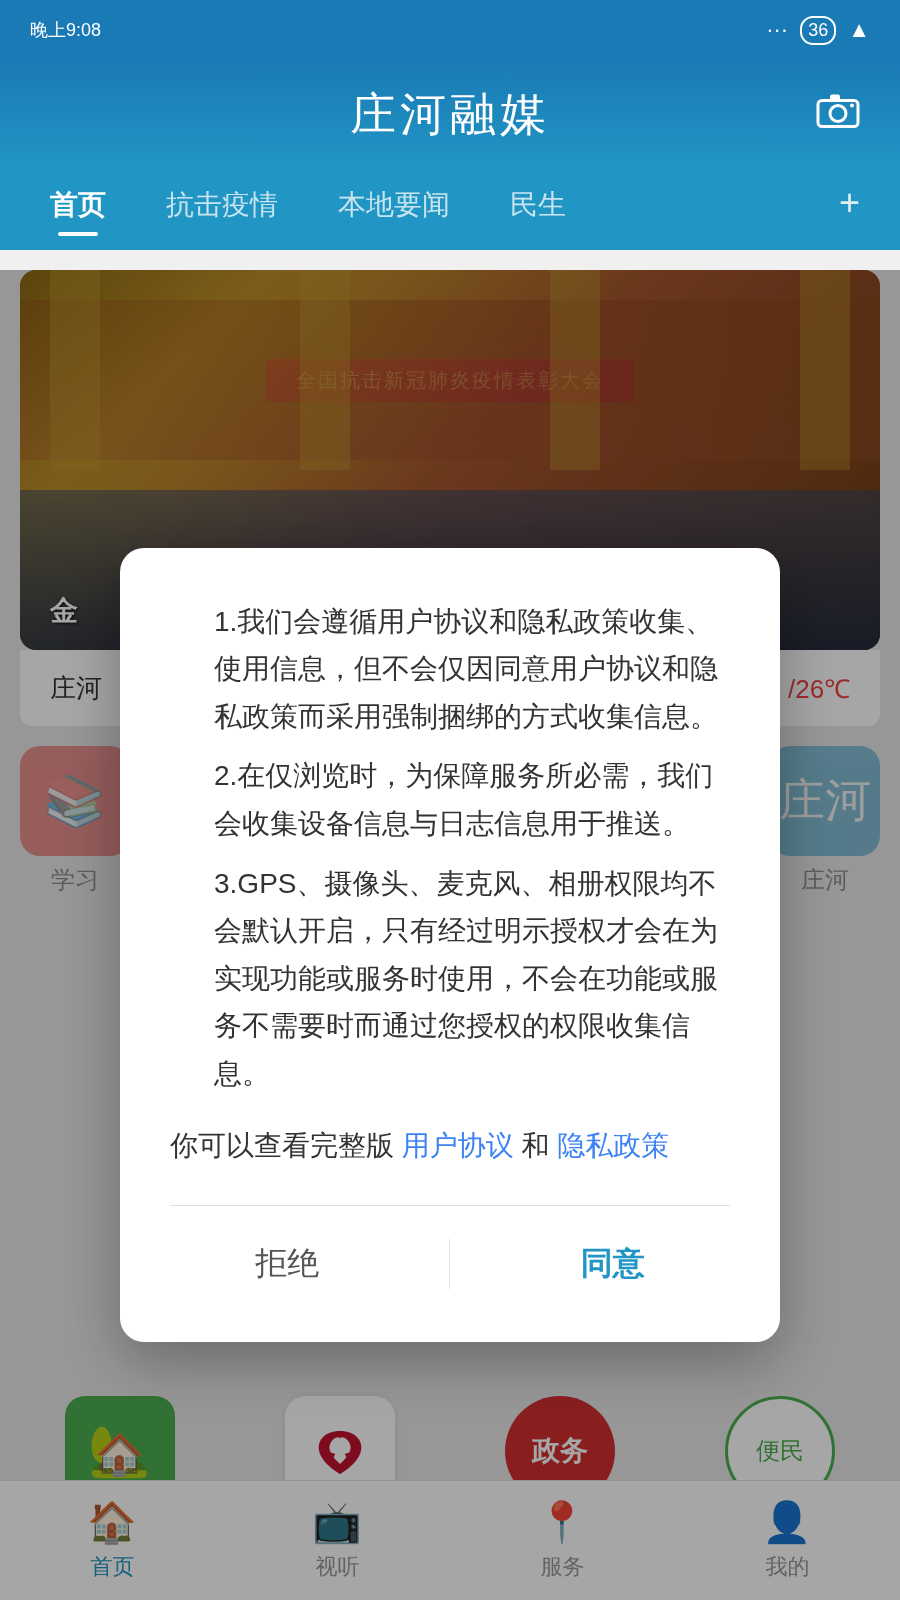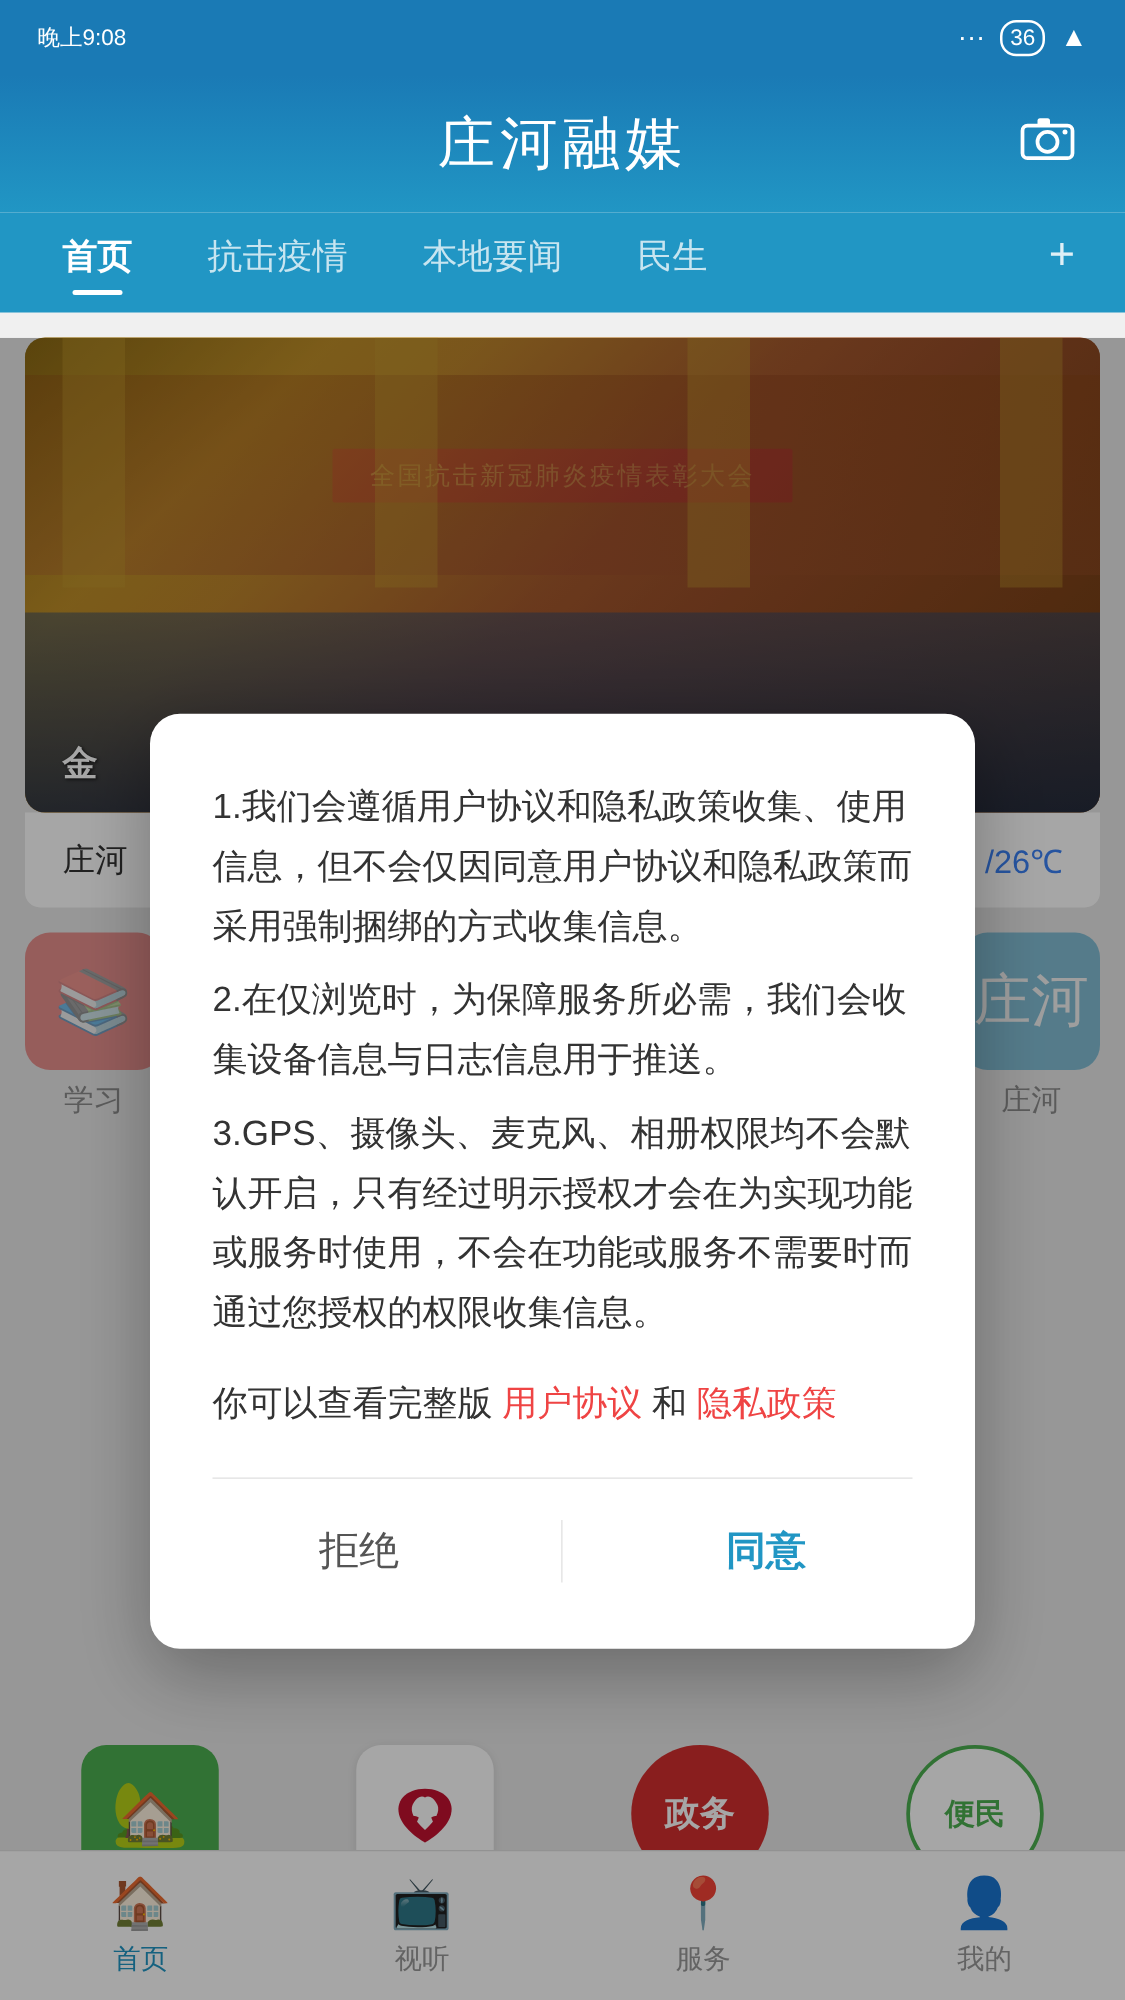--- a/index.html
+++ b/index.html
@@ -150,21 +150,21 @@
       margin: 0 20px;
       border-radius: 0 0 12px 12px;
     }
     .weather-city {
       font-size: 26px;
       color: #333;
       margin-right: auto;
     }
     .weather-temp {
       font-size: 26px;
-      color: #3b82f6;
+      color: #ef4444;
     }
 
     
     .icon-grid {
       display: grid;
       grid-template-columns: repeat(4, 1fr);
       gap: 20px;
       padding: 20px;
       margin-top: 10px;
     }
@@ -250,31 +250,32 @@
       font-size: 36px;
       font-weight: 600;
       color: #222;
       margin-bottom: 40px;
     }
     .modal-body {
       font-size: 28px;
       color: #333;
       line-height: 1.7;
       margin-bottom: 30px;
+      margin-left: 44px;
     }
     .modal-body p {
       margin-bottom: 12px;
     }
     .modal-links {
       font-size: 28px;
       color: #333;
       margin-bottom: 40px;
     }
     .modal-link {
-      color: #ef4444;
+      color: #3b82f6;
       text-decoration: none;
     }
     .modal-divider {
       height: 1px;
       background: #e0e0e0;
       margin-bottom: 10px;
     }
     .modal-actions {
       display: flex;
       align-items: center;
@@ -419,21 +420,21 @@
       </div>
       <span class="icon-label">志愿服务</span>
     </div>
 
     <div class="icon-item">
       <div style="width:110px;height:110px;background:#d32f2f;border-radius:50%;display:flex;align-items:center;justify-content:center;color:white;font-size:28px;font-weight:bold;">政务</div>
       <span class="icon-label">政务</span>
     </div>
 
     <div class="icon-item">
-      <div style="width:110px;height:110px;background:white;border:3px solid #4caf50;border-radius:50%;display:flex;align-items:center;justify-content:center;color:#4caf50;font-size:24px;font-weight:bold;">便民</div>
+      <div style="width:110px;height:110px;background:white;border:3px solid #4caf50;border-radius:50%;display:flex;align-items:center;justify-content:center;color:#4caf50;font-size:24px;font-weight:normal;">便民</div>
       <span class="icon-label">便民服务</span>
     </div>
   </div>
 
 </div>
 
 <div class="bottom-nav">
   <div class="bottom-nav-item">
     <span class="bottom-nav-icon active">🏠</span>
     <span class="bottom-nav-label active">首页</span>

